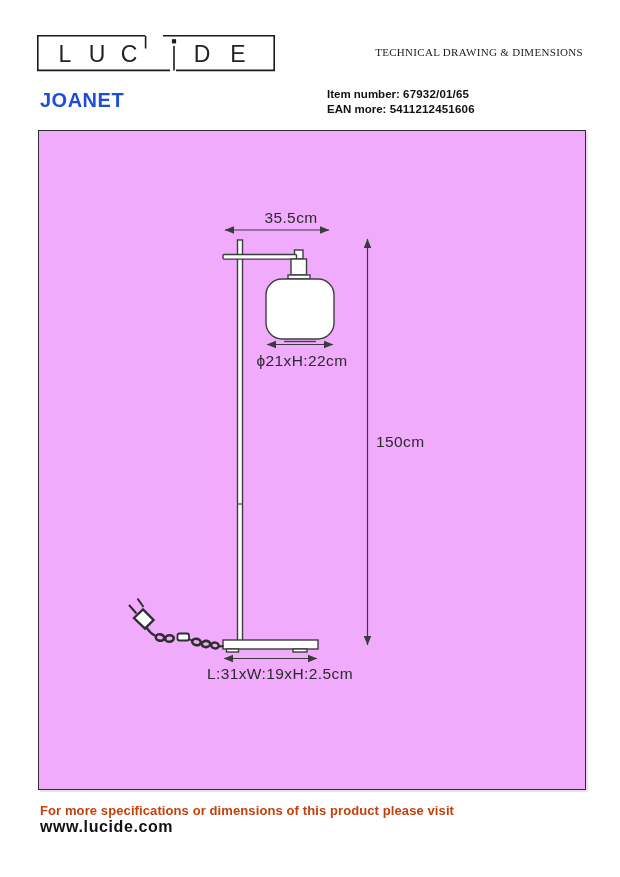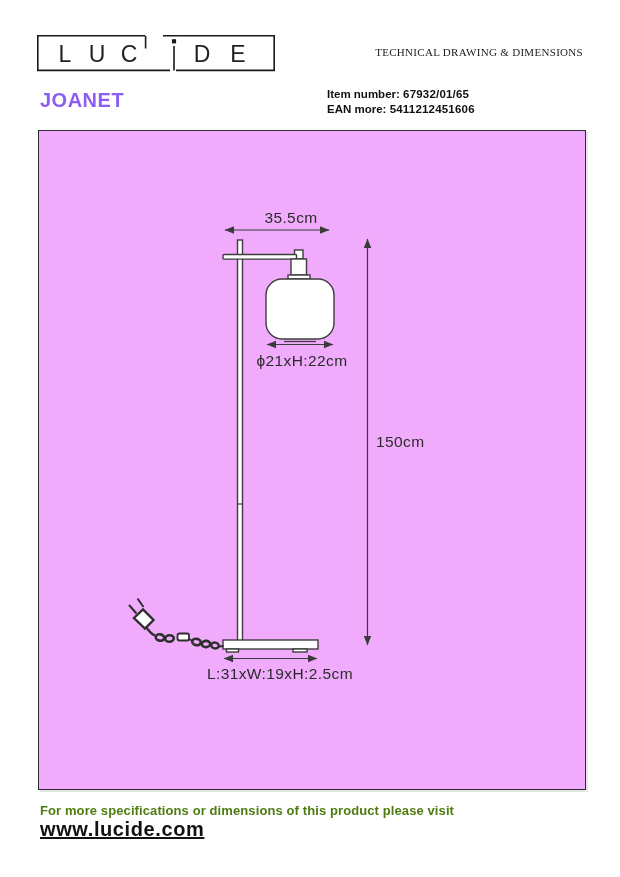--- a/index.html
+++ b/index.html
@@ -11,21 +11,21 @@
   .sheet { position:absolute; inset:0; background:#fff; }
 
   
   .logo { position:absolute; left:37px; top:35px; }
   .doc-title {
     position:absolute; top:46px; right:37px;
     font-size:11px; letter-spacing:0.3px; color:#1c1c1c; white-space:nowrap;font-family:Liberation Serif, serif;
   }
   .product-name {
     position:absolute; left:40px; top:89px;
-    font-size:20px; font-weight:bold; letter-spacing:0.5px; color:#8b5cf6;
+    font-size:20px; font-weight:bold; letter-spacing:0.5px; color:#1d4ed8;
   }
   .codes { position:absolute; left:299px; top:87px; font-size:11.5px; line-height:14.5px; color:#111; }
   .codes .row { white-space:nowrap; }
   .codes .lbl { font-weight:bold;margin-left:28px; }
   .codes .val-bold { font-weight:bold; letter-spacing:0.2px; }
   .codes .val { font-weight:bold; letter-spacing:0.2px; }
 
   
   .frame {
     position:absolute; left:38px; top:130px; width:548px; height:660px;
@@ -39,25 +39,25 @@
     font-size:15.5px; fill:#2b2b2b; letter-spacing:0.4px;
   }
   svg text.logo-letter {
     font-family:"Liberation Sans", sans-serif;
     font-size:23px; fill:#222;
   }
 
   
   .footer-line1 {
     position:absolute; left:40px; top:803px;
-    font-size:13px; font-weight:bold; color:#4d7c0f; letter-spacing:0.1px;
+    font-size:13px; font-weight:bold; color:#c2410c; letter-spacing:0.1px;
   }
   .footer-line2 {
     position:absolute; left:40px; top:818px;
-    font-size:20px; font-weight:bold; color:#111; letter-spacing:0.6px;text-decoration:underline;
+    font-size:16px; font-weight:bold; color:#111; letter-spacing:0.6px;
   }
 </style>
 </head>
 <body>
 
 <div class="sheet">
 
   <svg class="logo" width="238" height="37" viewBox="0 0 238 37">
     <g fill="none" stroke="#1a1a1a" stroke-width="1.6">
       <path d="M108,0.8 L0.8,0.8 L0.8,35.4 L133,35.4"></path>

